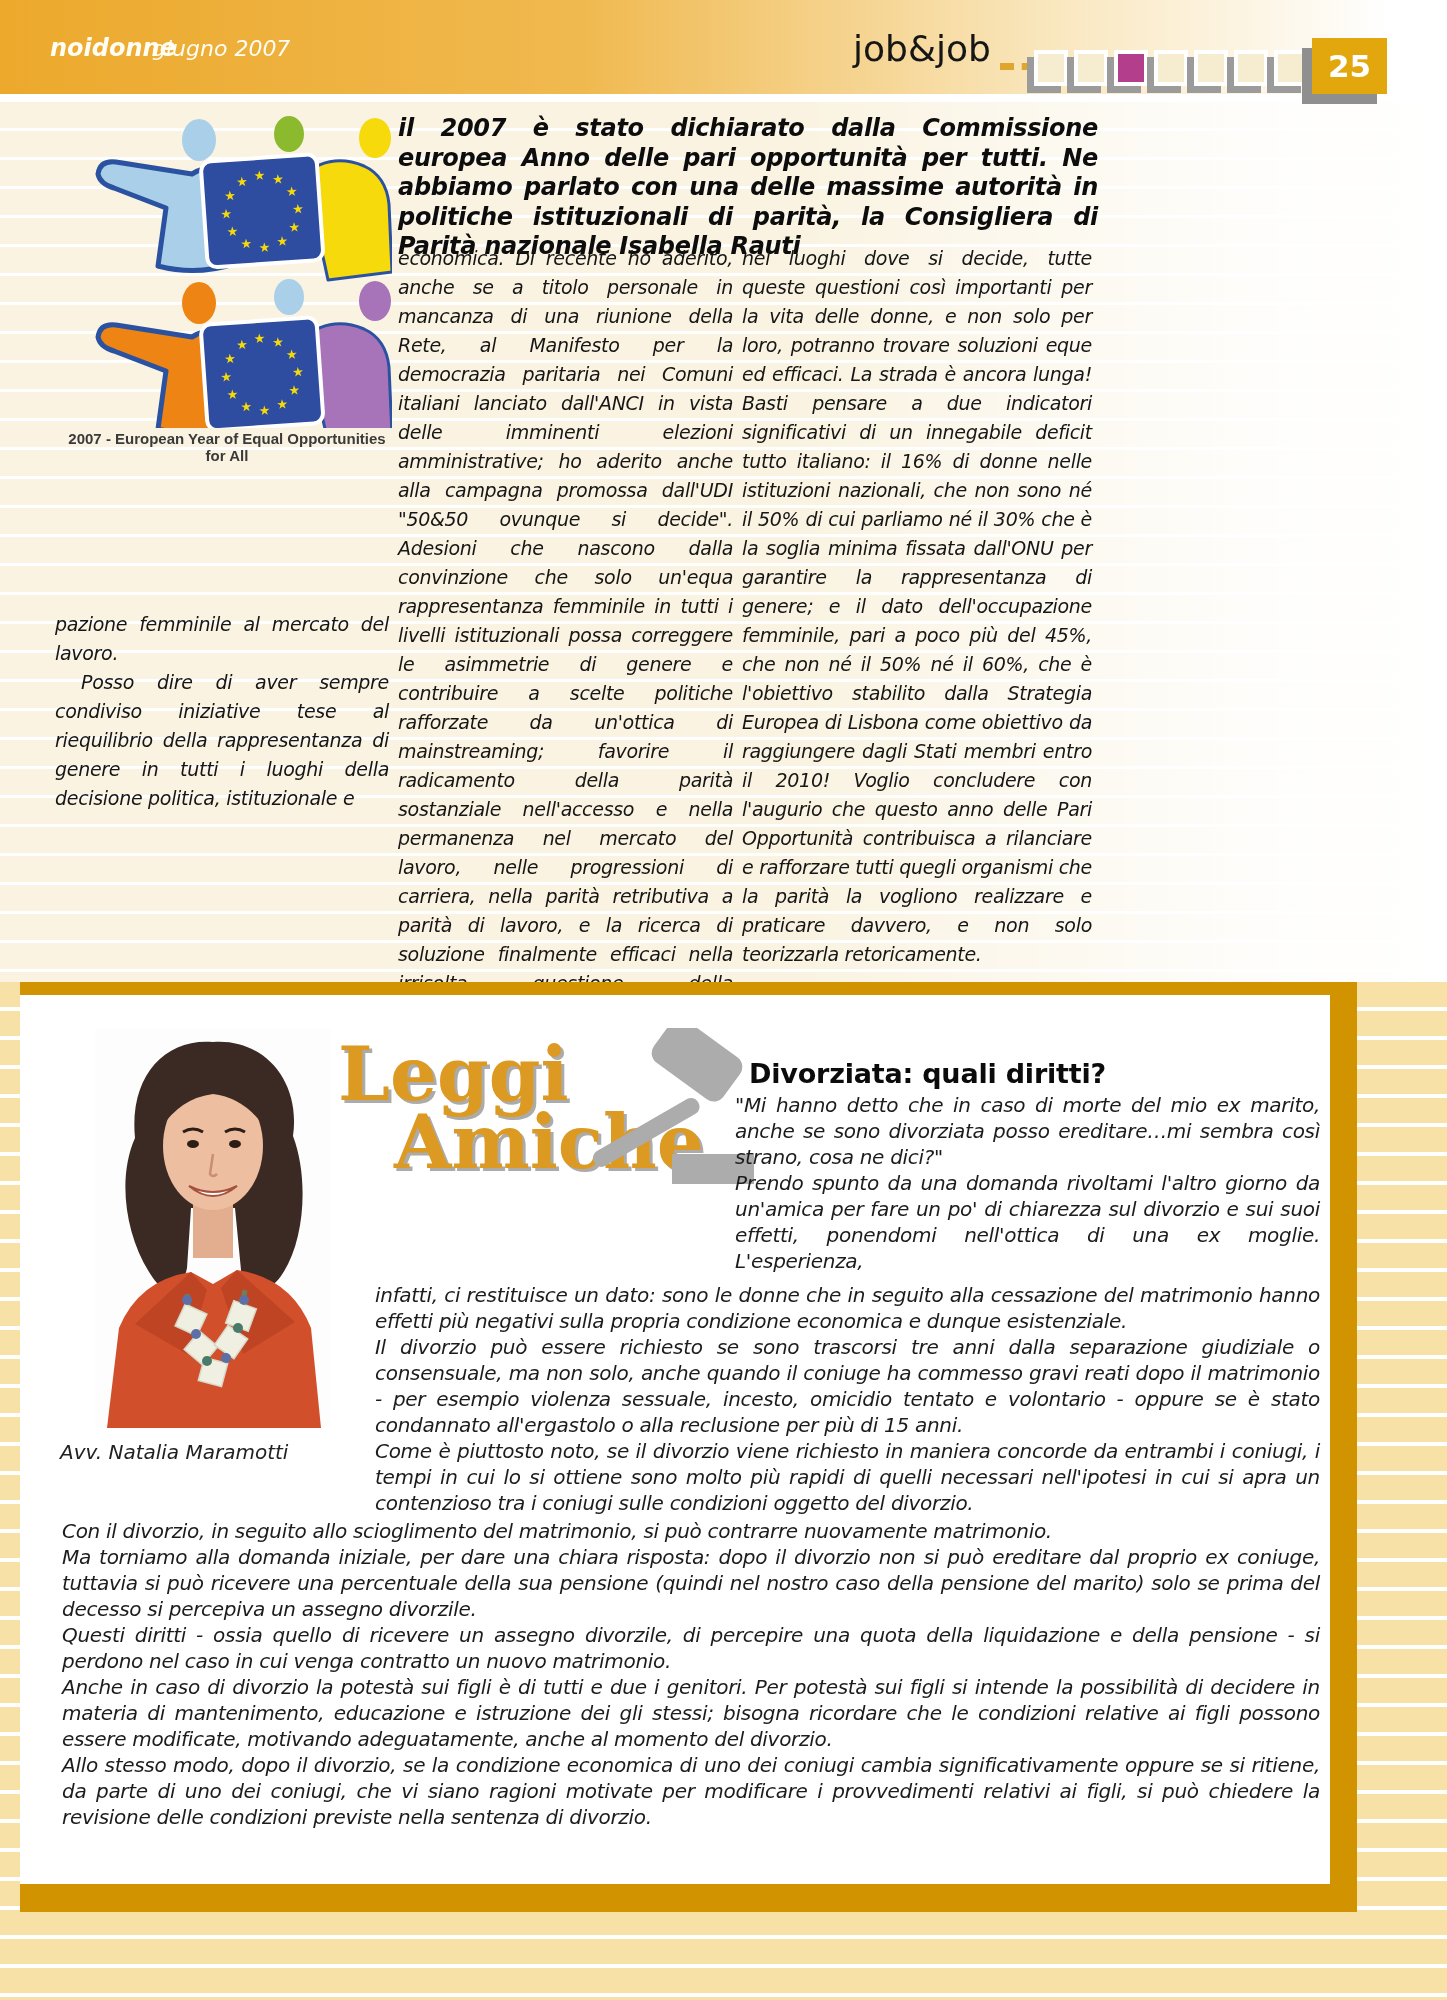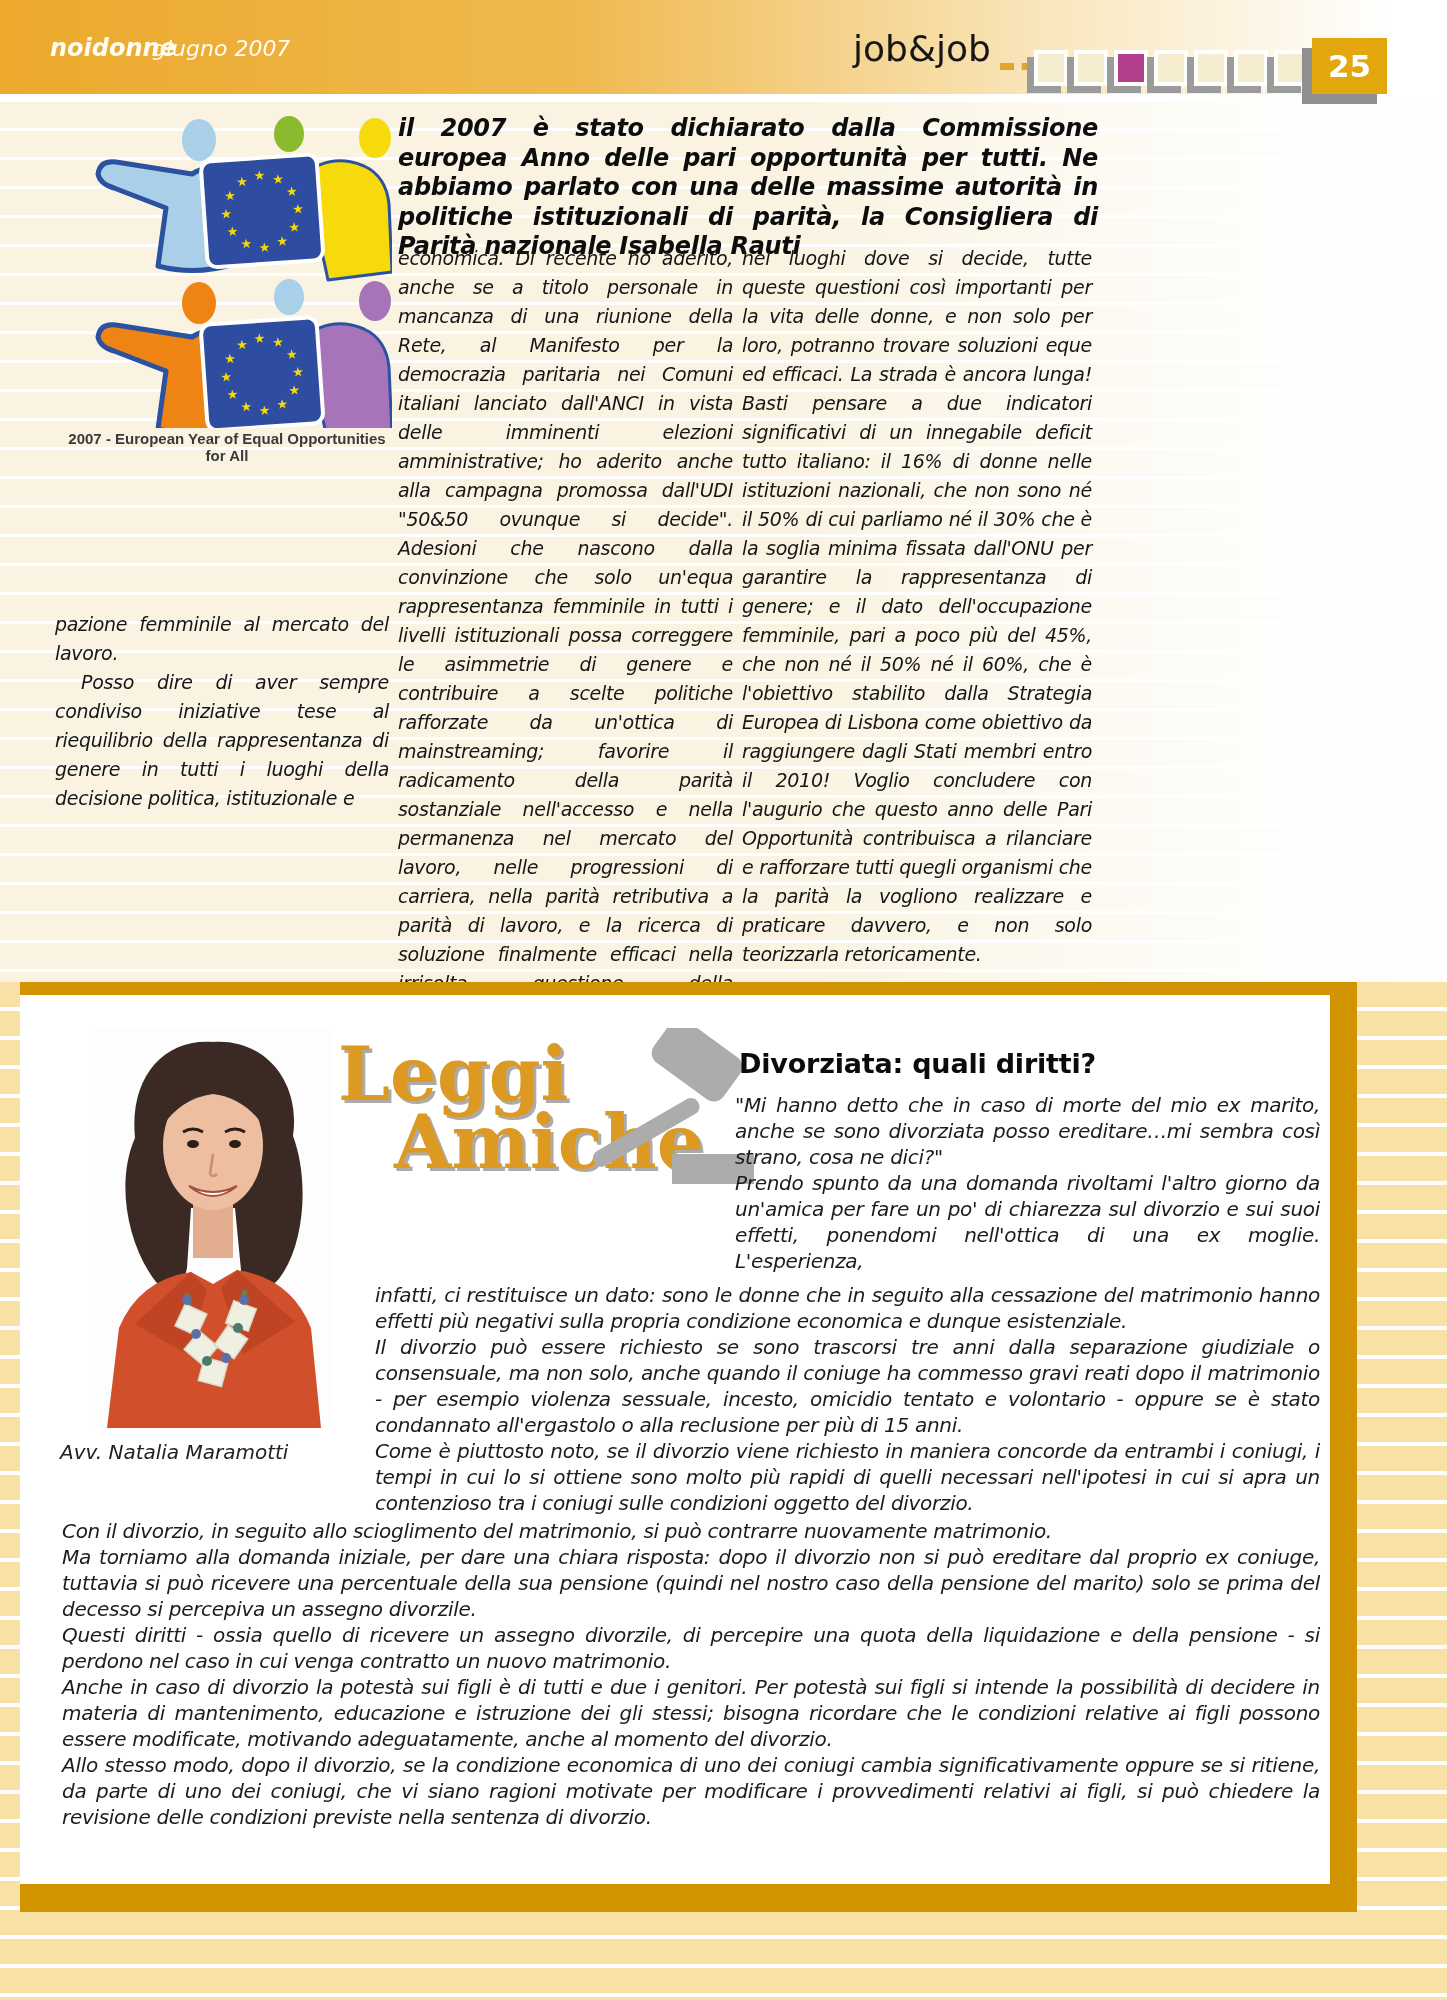--- a/index.html
+++ b/index.html
@@ -51,21 +51,21 @@
       background:#ffffff;border-top:13px solid #d29300;border-right:27px solid #d29300;
       border-bottom:28px solid #d29300;}
   .photo{position:absolute;left:95px;top:1028px;width:236px;height:400px;}
   .photo-caption{position:absolute;left:60px;top:1440px;width:300px;
       font-size:20px;font-style:italic;color:#222222;}
   .logo{position:absolute;left:338px;top:1040px;font-family:"DejaVu Serif",serif;font-weight:bold;
       color:#dc9a22;text-shadow:3px 3px 0 #ababab;line-height:.92;}
   .logo-l1{font-size:74px;}
   .logo-l2{font-size:74px;margin-left:56px;}
   .gavel{position:absolute;left:568px;top:1028px;width:190px;height:180px;}
-  .box-heading{position:absolute;left:735px;top:1044px;margin:4px;font-size:27px;font-weight:bold;
+  .box-heading{position:absolute;left:735px;top:1044px;margin:14px;font-size:27px;font-weight:bold;
       color:#0b0b0b;letter-spacing:-.2px;}
   .boxtext{position:absolute;font-size:20px;line-height:26px;font-style:italic;letter-spacing:-.3px;
       text-align:justify;color:#1c1c1c;}
   .boxtext p{margin:0;}
   .narrow{left:735px;top:1092px;width:585px;}
   .mid{left:375px;top:1282px;width:945px;}
   .full{left:62px;top:1518px;width:1258px;}
 </style>
 </head>
 <body>

